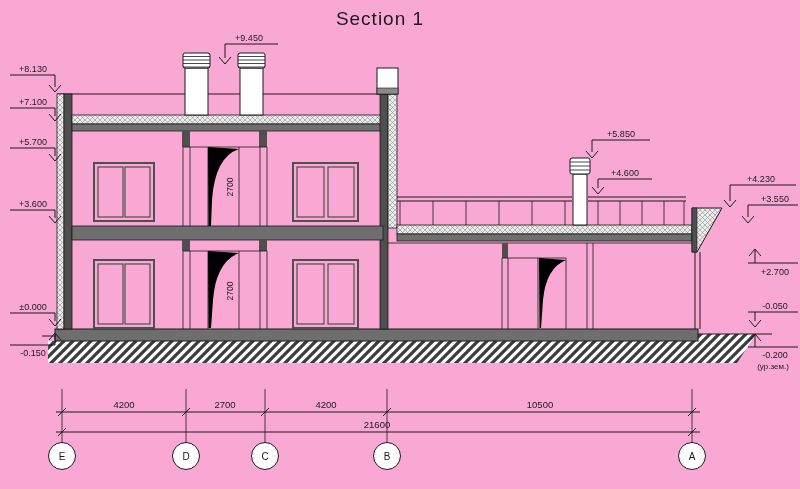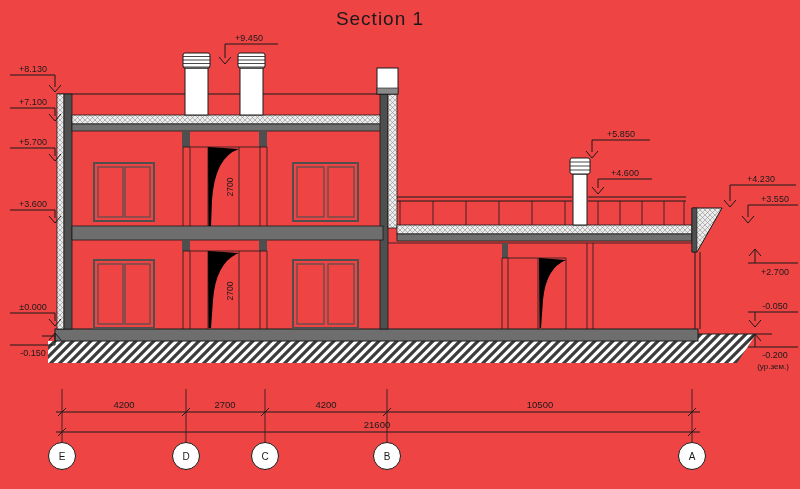--- a/index.html
+++ b/index.html
@@ -1,16 +1,16 @@
 <!DOCTYPE html>
 <html><head>
 <meta charset="utf-8">
 <style>
   html,body{margin:0;padding:0;background:#fff;}
-  .sheet{position:relative;width:800px;height:489px;background:#ef4444;overflow:hidden;
+  .sheet{position:relative;width:800px;height:489px;background:#f9a8d4;overflow:hidden;
          font-family:"Liberation Sans", sans-serif;}
   svg text{font-family:"Liberation Sans", sans-serif;fill:#1a1a1a;}
   .ttl{font-size:19px;letter-spacing:1px;}
   .lbl{font-size:9px;}
   .dim{font-size:9.5px;}
   .axis{font-size:10px;}
   .note{font-size:8px;}
   .door{font-size:8.5px;}
   .ln{stroke:#1a1a1a;stroke-width:1;fill:none;}
   .thin{stroke:#1a1a1a;stroke-width:0.8;fill:none;}

